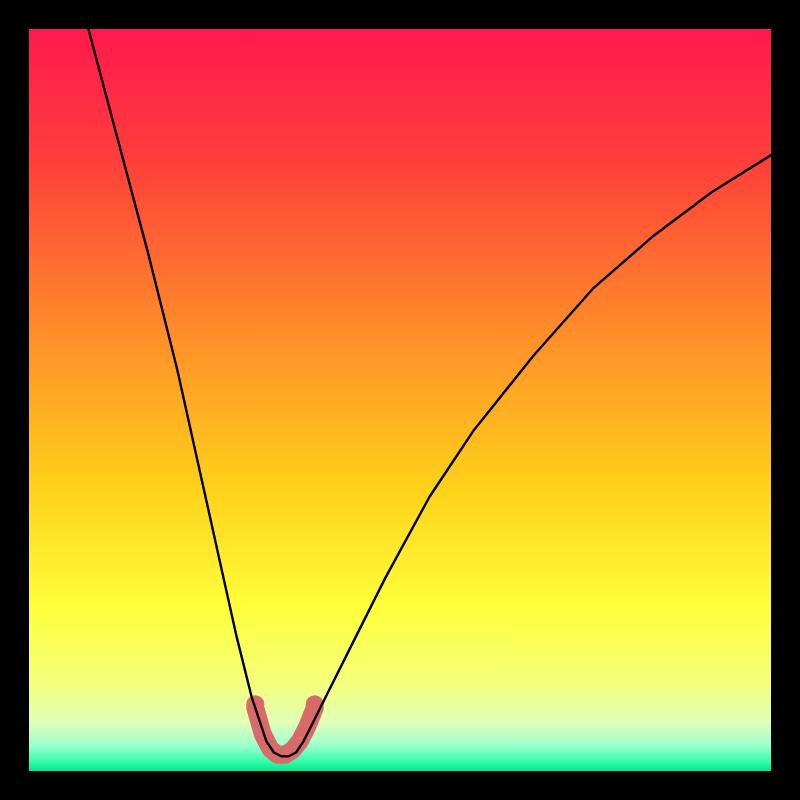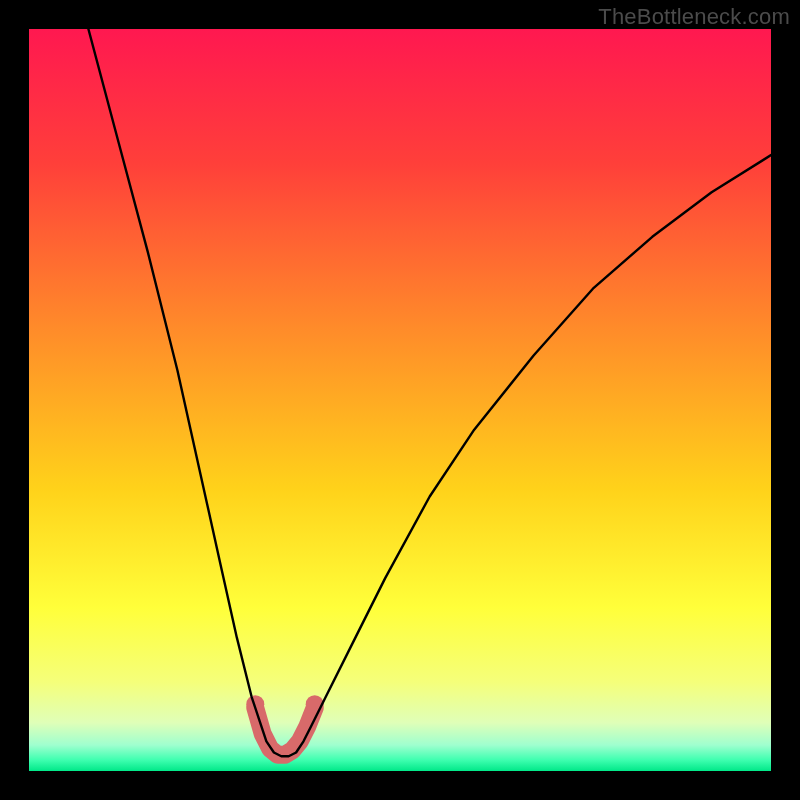--- a/index.html
+++ b/index.html
@@ -67,14 +67,13 @@
       <rect id="bg-rect" x="0" y="0" width="742" height="742" fill="url(#bg-grad)"></rect>
       <g id="markers-g">
           <path d="M226.3 678.9 L233.7 704.9 L241.2 719.7 L248.6 725.7 L256.0 725.7 L263.4 721.2 L270.8 712.3 L278.3 697.5 L285.7 678.9 " fill="none" stroke="#d86a6a" stroke-width="18" stroke-linecap="round" stroke-linejoin="round"></path>
           <circle cx="226.3" cy="675.2" r="9" fill="#d86a6a"></circle>
           <circle cx="285.7" cy="675.2" r="9" fill="#d86a6a"></circle>
         </g>
       <path id="curve-path" fill="none" stroke-width="2.4" stroke-linecap="round" stroke-linejoin="round" d="M59.4 0.0 L89.0 111.3 L118.7 222.6 L148.4 341.3 L178.1 474.9 L192.9 541.7 L207.8 608.4 L222.6 667.8 L230.0 690.1 L237.4 712.3 L244.9 723.5 L252.3 727.2 L259.7 727.2 L267.1 723.5 L274.5 712.3 L282.0 697.5 L296.8 667.8 L326.5 608.4 L356.2 549.1 L400.7 467.5 L445.2 400.7 L504.6 326.5 L563.9 259.7 L623.3 207.8 L682.6 163.2 L742.0 126.1 " stroke="#000000"></path>
     </svg>
   </div>
 
-  <div class="watermark">TheBottleneck.com</div>
 </div>
 
 </body></html>

